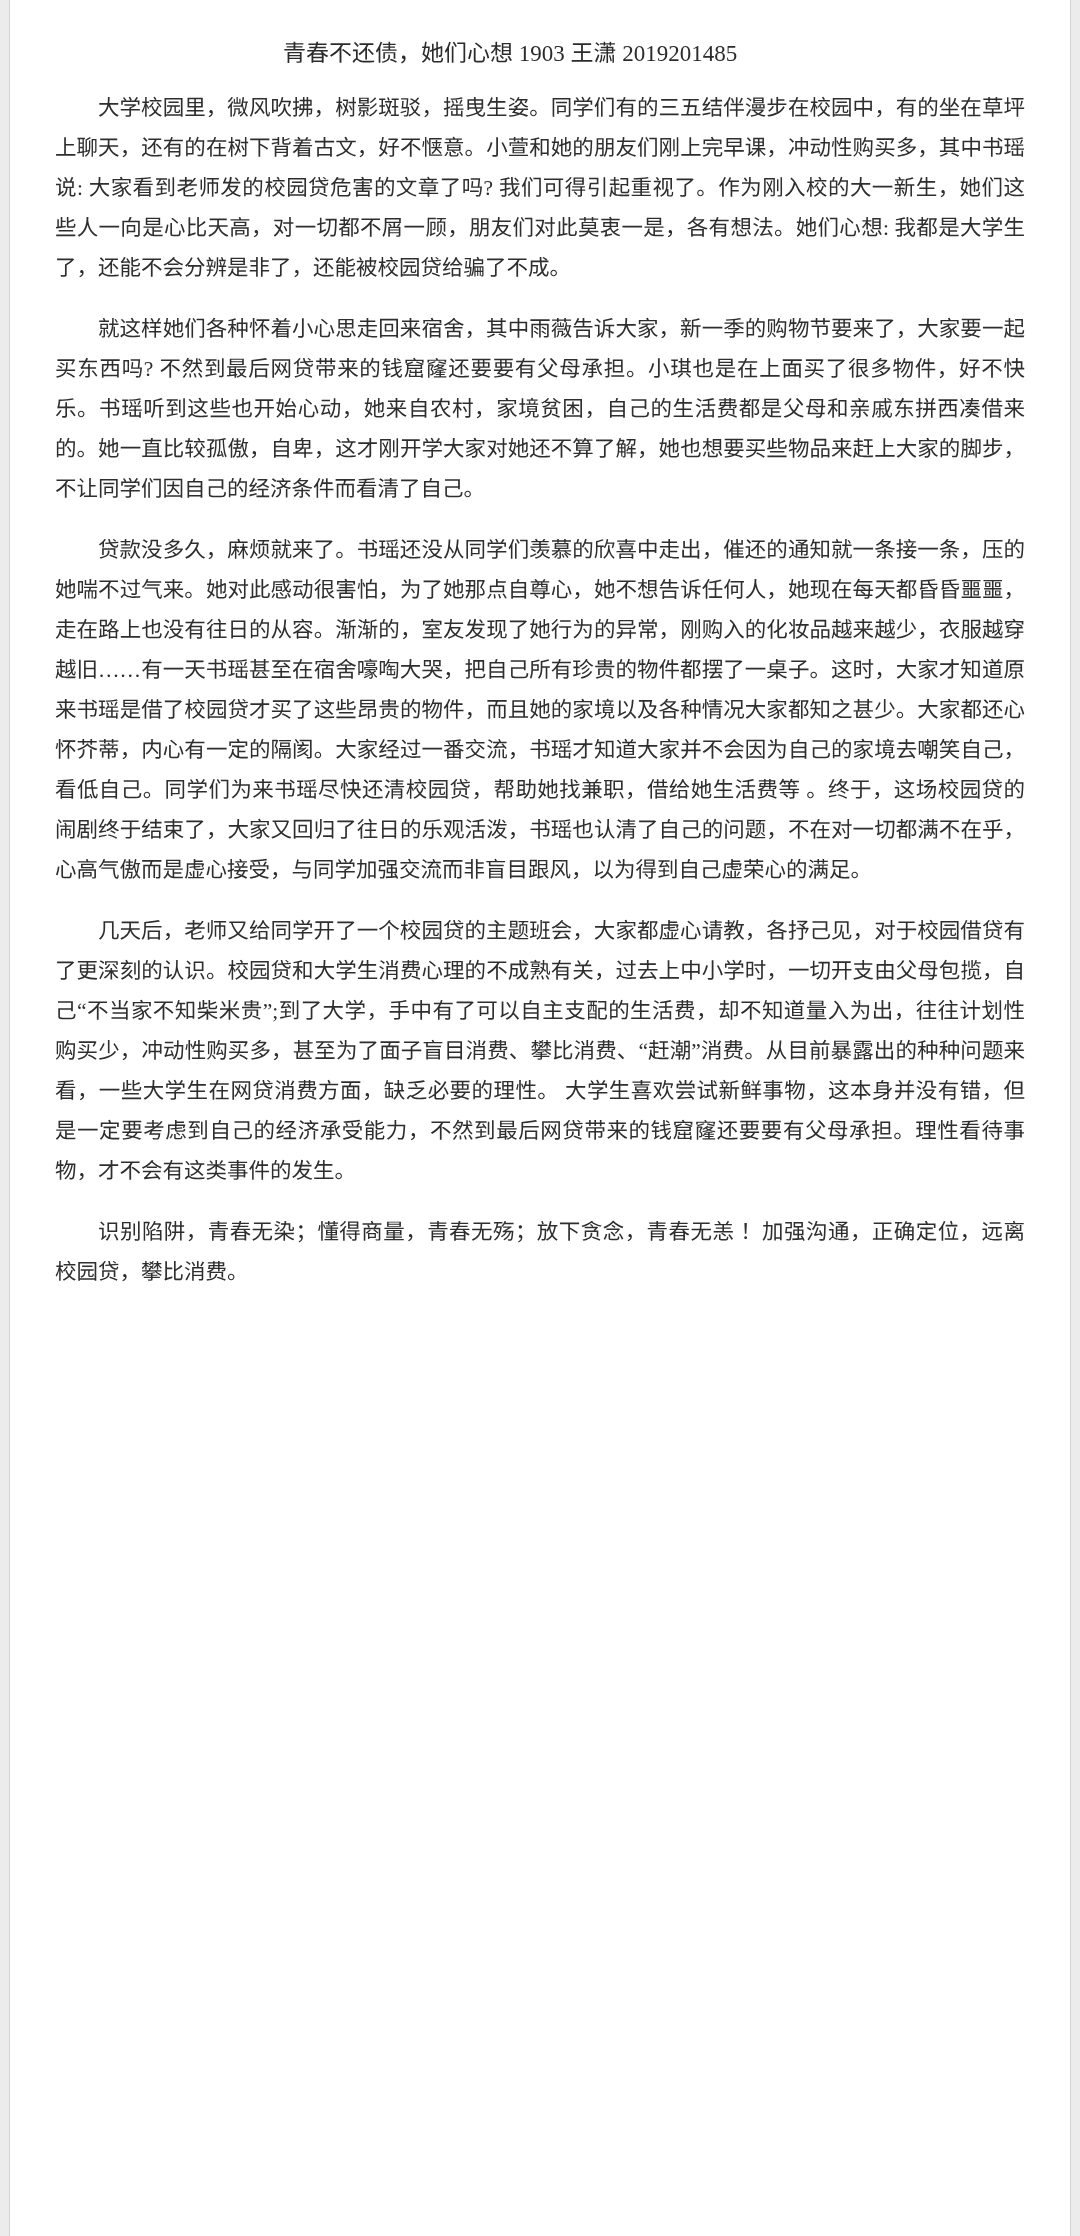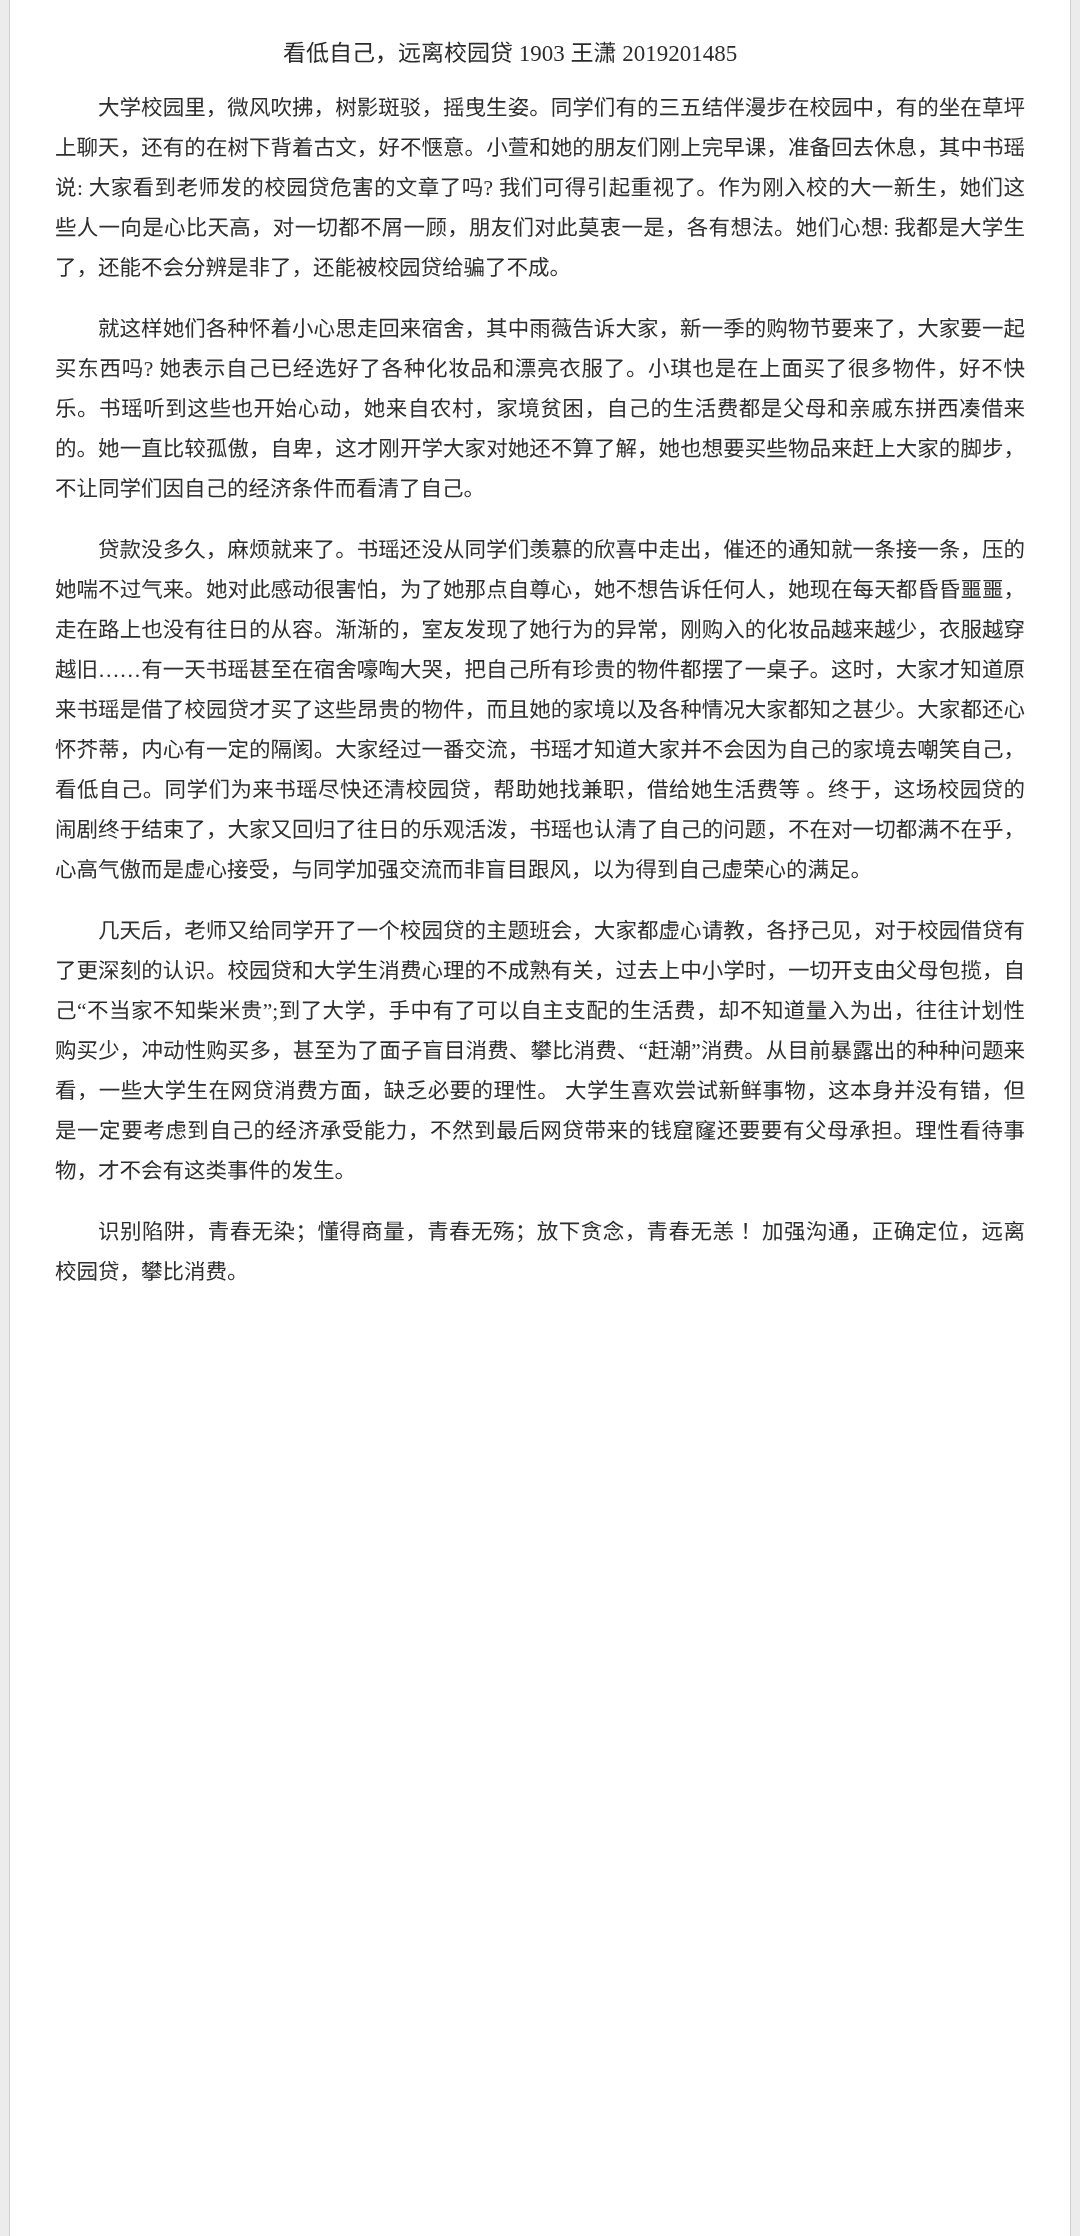--- a/index.html
+++ b/index.html
@@ -59,25 +59,25 @@
 </style>
 </head>
 <body>
 
 <div class="viewport">
   <div class="edge-strip left"></div>
   <div class="edge-strip right"></div>
 
   <div class="content">
     <div class="doc-header">
-      <span class="doc-title">看低自己，远离校园贷</span>
+      <span class="doc-title">青春不还债，她们心想</span>
       <span class="doc-author">1903 王潇 2019201485</span>
     </div>
 
     <div class="essay">
-      <p>大学校园里，微风吹拂，树影斑驳，摇曳生姿。同学们有的三五结伴漫步在校园中，有的坐在草坪上聊天，还有的在树下背着古文，好不惬意。小萱和她的朋友们刚上完早课，准备回去休息，其中书瑶说: 大家看到老师发的校园贷危害的文章了吗? 我们可得引起重视了。作为刚入校的大一新生，她们这些人一向是心比天高，对一切都不屑一顾，朋友们对此莫衷一是，各有想法。她们心想: 我都是大学生了，还能不会分辨是非了，还能被校园贷给骗了不成。</p>
-      <p>就这样她们各种怀着小心思走回来宿舍，其中雨薇告诉大家，新一季的购物节要来了，大家要一起买东西吗? 她表示自己已经选好了各种化妆品和漂亮衣服了。小琪也是在上面买了很多物件，好不快乐。书瑶听到这些也开始心动，她来自农村，家境贫困，自己的生活费都是父母和亲戚东拼西凑借来的。她一直比较孤傲，自卑，这才刚开学大家对她还不算了解，她也想要买些物品来赶上大家的脚步，不让同学们因自己的经济条件而看清了自己。</p>
+      <p>大学校园里，微风吹拂，树影斑驳，摇曳生姿。同学们有的三五结伴漫步在校园中，有的坐在草坪上聊天，还有的在树下背着古文，好不惬意。小萱和她的朋友们刚上完早课，冲动性购买多，其中书瑶说: 大家看到老师发的校园贷危害的文章了吗? 我们可得引起重视了。作为刚入校的大一新生，她们这些人一向是心比天高，对一切都不屑一顾，朋友们对此莫衷一是，各有想法。她们心想: 我都是大学生了，还能不会分辨是非了，还能被校园贷给骗了不成。</p>
+      <p>就这样她们各种怀着小心思走回来宿舍，其中雨薇告诉大家，新一季的购物节要来了，大家要一起买东西吗? 不然到最后网贷带来的钱窟窿还要要有父母承担。小琪也是在上面买了很多物件，好不快乐。书瑶听到这些也开始心动，她来自农村，家境贫困，自己的生活费都是父母和亲戚东拼西凑借来的。她一直比较孤傲，自卑，这才刚开学大家对她还不算了解，她也想要买些物品来赶上大家的脚步，不让同学们因自己的经济条件而看清了自己。</p>
       <p>贷款没多久，麻烦就来了。书瑶还没从同学们羡慕的欣喜中走出，催还的通知就一条接一条，压的她喘不过气来。她对此感动很害怕，为了她那点自尊心，她不想告诉任何人，她现在每天都昏昏噩噩，走在路上也没有往日的从容。渐渐的，室友发现了她行为的异常，刚购入的化妆品越来越少，衣服越穿越旧……有一天书瑶甚至在宿舍嚎啕大哭，把自己所有珍贵的物件都摆了一桌子。这时，大家才知道原来书瑶是借了校园贷才买了这些昂贵的物件，而且她的家境以及各种情况大家都知之甚少。大家都还心怀芥蒂，内心有一定的隔阂。大家经过一番交流，书瑶才知道大家并不会因为自己的家境去嘲笑自己，看低自己。同学们为来书瑶尽快还清校园贷，帮助她找兼职，借给她生活费等 。终于，这场校园贷的闹剧终于结束了，大家又回归了往日的乐观活泼，书瑶也认清了自己的问题，不在对一切都满不在乎，心高气傲而是虚心接受，与同学加强交流而非盲目跟风，以为得到自己虚荣心的满足。</p>
       <p>几天后，老师又给同学开了一个校园贷的主题班会，大家都虚心请教，各抒己见，对于校园借贷有了更深刻的认识。校园贷和大学生消费心理的不成熟有关，过去上中小学时，一切开支由父母包揽，自己“不当家不知柴米贵”;到了大学，手中有了可以自主支配的生活费，却不知道量入为出，往往计划性购买少，冲动性购买多，甚至为了面子盲目消费、攀比消费、“赶潮”消费。从目前暴露出的种种问题来看，一些大学生在网贷消费方面，缺乏必要的理性。 大学生喜欢尝试新鲜事物，这本身并没有错，但是一定要考虑到自己的经济承受能力，不然到最后网贷带来的钱窟窿还要要有父母承担。理性看待事物，才不会有这类事件的发生。</p>
       <p>识别陷阱，青春无染；懂得商量，青春无殇；放下贪念，青春无恙 ！加强沟通，正确定位，远离校园贷，攀比消费。</p>
     </div>
   </div>
 </div>
 
 </body></html>

